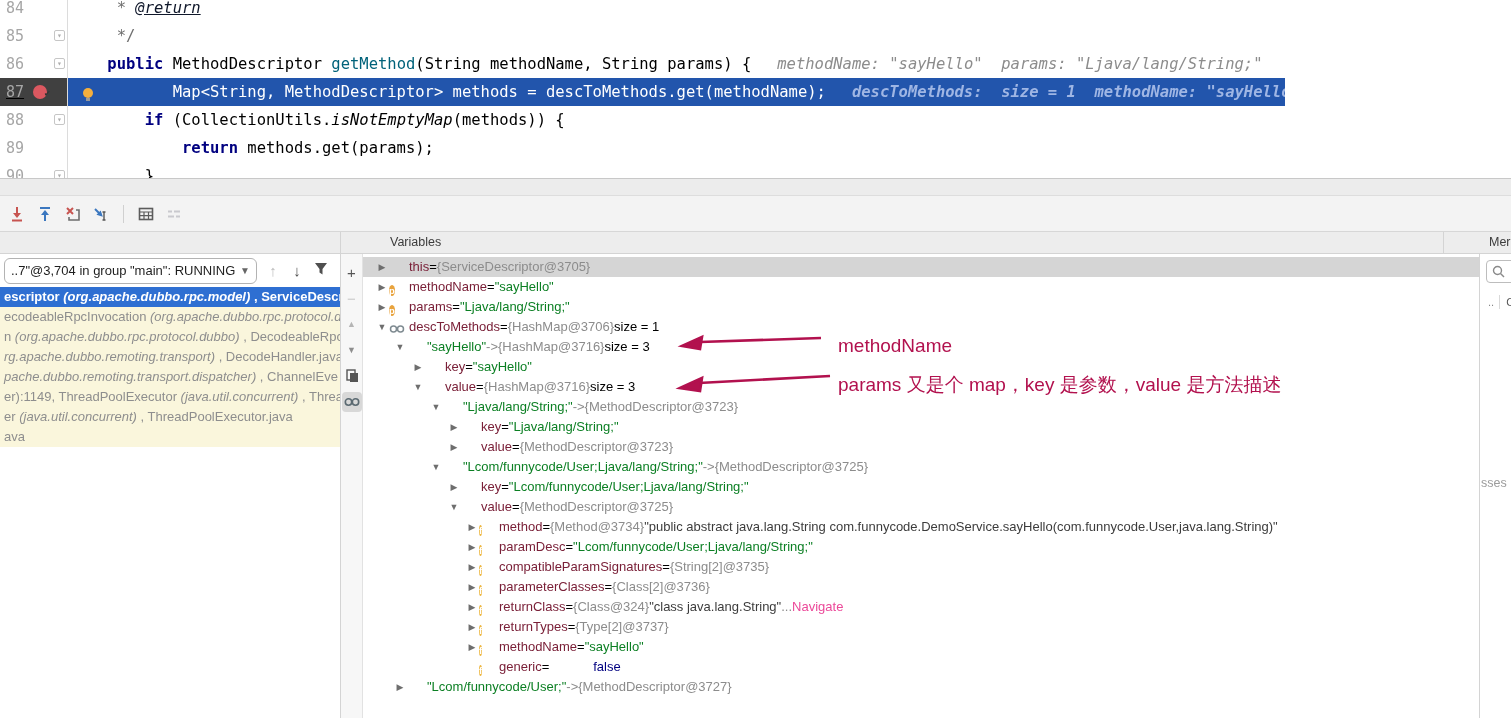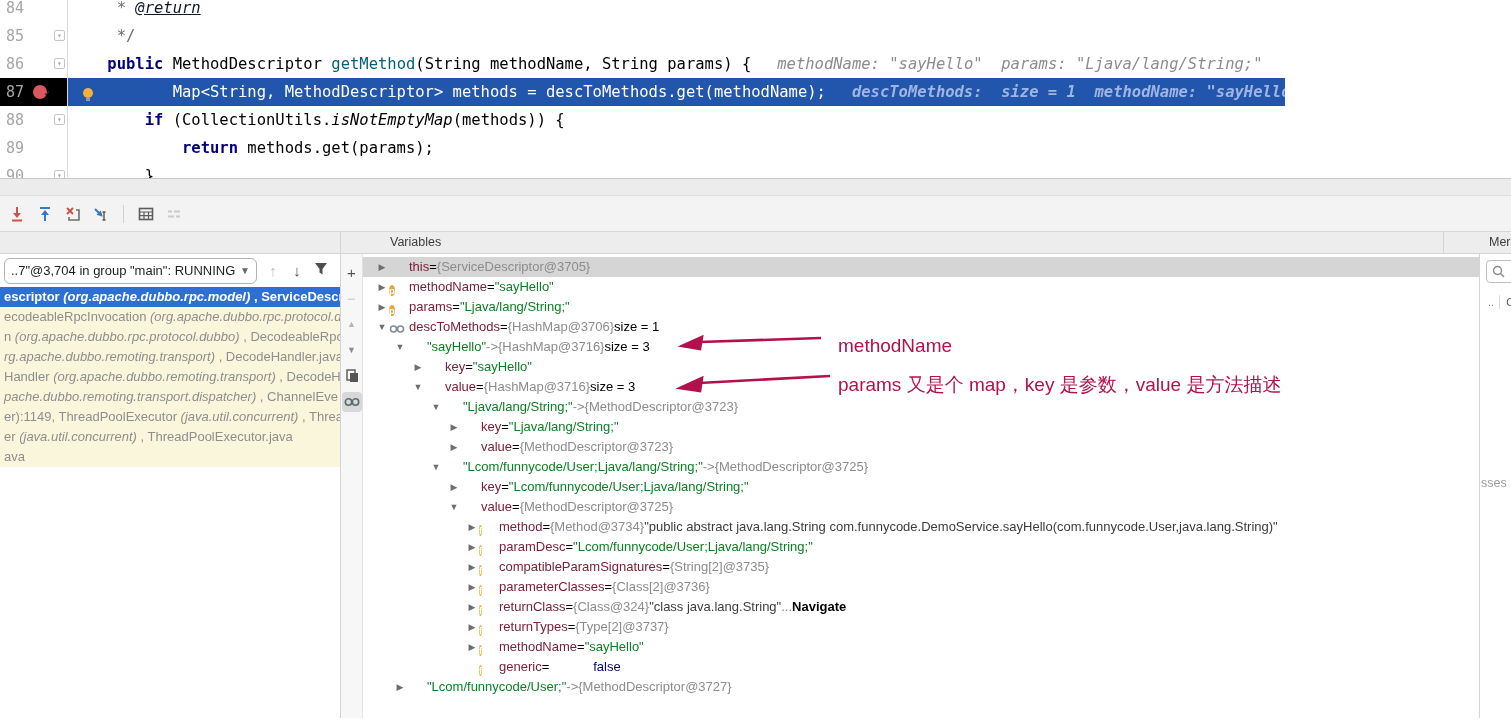--- a/index.html
+++ b/index.html
@@ -8,21 +8,21 @@
   .screen { position:relative; width:1511px; height:720px; background:#fff; }
 
   
   .editor { position:relative; width:1285px; height:178px; overflow:hidden; background:#fff;
             font-family:"DejaVu Sans Mono", monospace; font-size:15.5px; }
   .ed-lines { position:absolute; top:-6px; left:0; right:0; }
   .ed-row { display:flex; height:28px; line-height:28px; white-space:pre; }
   .gut { width:68px; flex:0 0 68px; display:flex; align-items:center; position:relative;
          border-right:1px solid #DCDCDC; background:#FFFFFF; }
   .gut .lnum { width:30px; text-align:left; padding-left:6px; color:#A6A6A6; font-size:15px; }
-  .gut.bp { background:#000000;text-decoration:underline; }
+  .gut.bp { background:#404040;text-decoration:underline; }
   .fold { position:absolute; right:2px; top:8px; width:11px; height:11px; border:1px solid #C6C6C6;
           background:#fff; border-radius:2px; color:#ADADAD; font-size:8px; line-height:9px; text-align:center; }
   .bpdot { position:absolute; left:33px; top:7px; width:14px; height:14px; border-radius:50%;
            background:#DB5860; }
   .bpdot::after { content:"✔"; position:absolute; right:-3px; top:-6px; font-size:9px; color:#333; }
   .code { flex:1; padding-left:2px; position:relative; overflow:hidden; }
   .ed-row.cur .code { background:#2255AC; color:#fff; }
   .bulb { position:absolute; left:14px; top:6px; width:12px; height:16px; }
   .kw   { color:#000080; font-weight:bold; }
   .meth { color:#00627A; }
@@ -87,21 +87,21 @@
   .ico-circ { width:13px; height:13px; border-radius:50%; color:#fff; font-size:9.5px; font-weight:bold;
               text-align:center; line-height:13px; }
   .ico-p { background:#E8A33D; }
   .ico-f { background:#EDB63E; }
   .name { color:#7A2038; }
   .strv { color:#0B7F23; }
   .ref  { color:#8C8C8C; }
   .dim  { color:#8C8C8C; }
   .dark { color:#3C3C3C; }
   .kwv  { color:#000080;margin-left:44px; }
-  .link { color:#000000;font-weight:bold; }
+  .link { color:#ec4899; }
   .anno-svg { position:absolute; left:0; top:0; pointer-events:none; }
 
   
   .mem { width:32px; flex:0 0 32px; border-left:1px solid #D4D4D4; background:#fff; position:relative;
          overflow:hidden; }
   .mem-search { position:absolute; left:6px; top:6px; width:46px; height:23px; border:1px solid #BDBDBD;
                 border-radius:4px; background:#fff; display:flex; align-items:center; padding-left:5px; }
   .mem-cols { position:absolute; left:0; top:38px; width:60px; height:20px; display:flex; align-items:center;
               font-size:11px; color:#555; }
   .mem-cols .dots { padding:0 5px 0 8px; color:#888; }
@@ -197,21 +197,20 @@
           <svg width="14" height="14">
               <path d="M1 1 H13 L8.5 7 V12.5 L5.5 10.5 V7 Z" fill="#4F4F4F"></path>
             </svg>
         </span>
       </div>
       <div class="frames-list" id="frames-list">
           <div class="frame-row sel"><span>escriptor </span><i>(org.apache.dubbo.rpc.model)</i><span> , ServiceDescripto</span></div>
           <div class="frame-row"><span>ecodeableRpcInvocation </span><i>(org.apache.dubbo.rpc.protocol.d</i></div>
           <div class="frame-row"><span>n </span><i>(org.apache.dubbo.rpc.protocol.dubbo)</i><span> , DecodeableRpc</span></div>
           <div class="frame-row"><i>rg.apache.dubbo.remoting.transport)</i><span> , DecodeHandler.java</span></div>
-          <div class="frame-row"><span>Handler </span><i>(org.apache.dubbo.remoting.transport)</i><span> , DecodeH</span></div>
           <div class="frame-row"><i>pache.dubbo.remoting.transport.dispatcher)</i><span> , ChannelEve</span></div>
           <div class="frame-row"><span>er):1149, ThreadPoolExecutor </span><i>(java.util.concurrent)</i><span> , Threac</span></div>
           <div class="frame-row"><span>er </span><i>(java.util.concurrent)</i><span> , ThreadPoolExecutor.java</span></div>
           <div class="frame-row"><span>ava</span></div>
         </div>
     </div>
 
     <div class="watchbar">
       <span class="wb">+</span>
       <span class="wb dis">−</span>

